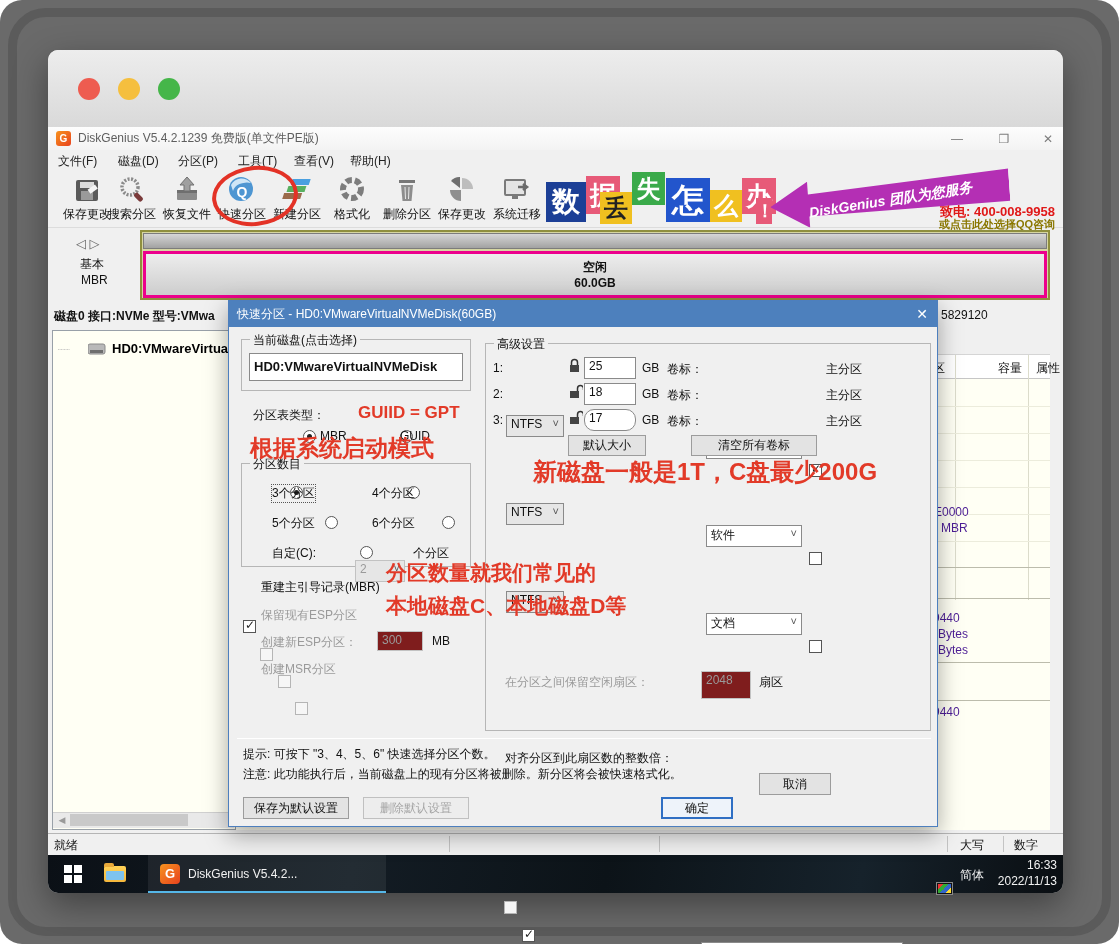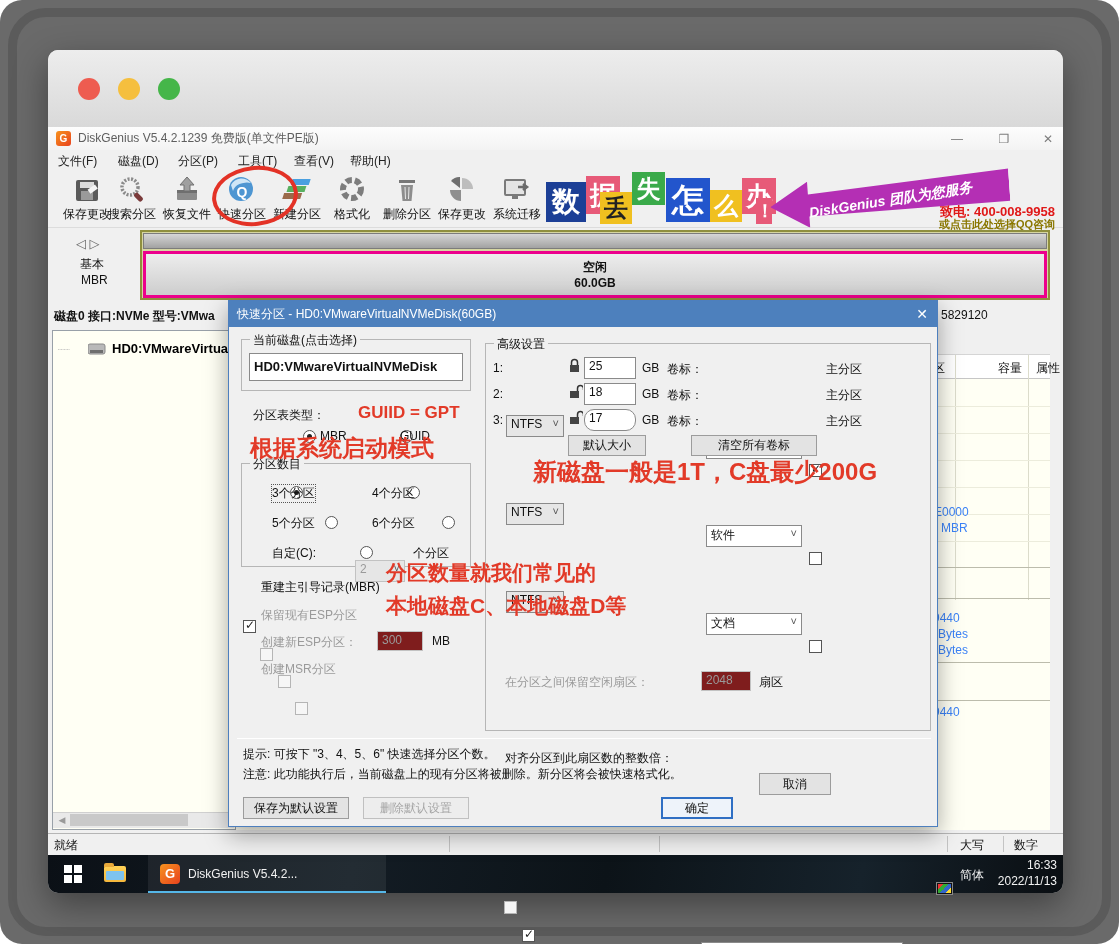--- a/index.html
+++ b/index.html
@@ -63,21 +63,21 @@
   .hscroll { left:53px; top:812px; width:181px; height:16px; background:#e9e9e9; border-top:1px solid #d0d0d0; }
   .hthumb { left:70px; top:814px; width:118px; height:12px; background:#c9c9c9; }
 
   .right-panel { left:236px; top:330px; width:814px; height:500px; background:#fffff4; }
   .rp-toolstrip { left:236px; top:330px; width:814px; height:25px; background:#f0f0f0; border-bottom:1px solid #d5d5d5; }
   .rp-header { left:236px; top:355px; width:814px; height:24px; background:#ffffff; border-bottom:1px solid #c6c6c6; }
   .rp-h { font-size:12px; color:#111; top:360px; }
   .rp-vline { width:1px; background:#dcdccb; top:355px; height:245px; }
   .rp-row-line { left:930px; width:120px; height:1px; background:#ececdc; }
   .rp-sec-line { left:930px; width:120px; height:1px; background:#bcbcac; }
-  .bluetext { color:#3b82f6; font-size:12px;text-align:center; }
+  .bluetext { color:#4c1d95; font-size:12px;text-align:center; }
 
   
   .dialog { left:228px; top:300px; width:710px; height:527px; background:#f0f0f0;
     border:1px solid #4d7fbe; box-shadow:0 8px 22px rgba(0,0,0,.35); z-index:20; }
   .dlg-titlebar { left:0; top:0; width:708px; height:26px; background:#4d80bd; }
   .dlg-title { color:#fff; font-size:12px; line-height:26px; }
   .dlg-close { color:#fff; font-size:14px; line-height:26px; width:30px; text-align:center; }
 
   .group { border:1px solid #b6b6b6; }
   .legend { position:absolute; top:-8px; left:8px; background:#f0f0f0; padding:0 3px; font-size:12px; color:#111; }
@@ -386,21 +386,21 @@
     <div class="abs combo" style="left:477px;top:108px;width:96px;height:22px;">文档</div>
     <span class="abs checkbox" style="left:580px;top:112px;"></span>
     <div class="abs lbl" style="left:597px;top:112px;">主分区</div>
 
     <div class="abs btn" style="left:339px;top:134px;width:78px;height:21px;line-height:19px;">默认大小</div>
     <div class="abs btn" style="left:462px;top:134px;width:126px;height:21px;line-height:19px;">清空所有卷标</div>
 
     
     <span class="abs checkbox dis" style="left:258px;top:373px;"></span>
     <div class="abs lbl dis" style="left:276px;top:373px;">在分区之间保留空闲扇区：</div>
-    <div class="abs txtbox dis" style="left:472px;top:370px;width:50px;height:20px;">2048</div>
+    <div class="abs txtbox dis" style="left:472px;top:370px;width:50px;height:28px;">2048</div>
     <div class="abs lbl" style="left:530px;top:373px;">扇区</div>
     <span class="abs checkbox checked" style="left:258px;top:401px;"></span>
     <div class="abs lbl" style="left:276px;top:401px;margin-top:48px;">对齐分区到此扇区数的整数倍：</div>
     <div class="abs combo" style="left:472px;top:397px;width:202px;height:22px;">2048 扇区 (1048576 字节)</div>
 
     
     <div class="abs" style="left:8px;top:437px;width:694px;height:1px;background:#d8d8d8;border-bottom:1px solid #fff;"></div>
     <div class="abs lbl" style="left:14px;top:445px;">提示: 可按下 "3、4、5、6" 快速选择分区个数。</div>
     <div class="abs lbl" style="left:14px;top:465px;">注意: 此功能执行后，当前磁盘上的现有分区将被删除。新分区将会被快速格式化。</div>
     <div class="abs btn" style="left:14px;top:496px;width:106px;height:22px;line-height:20px;">保存为默认设置</div>

